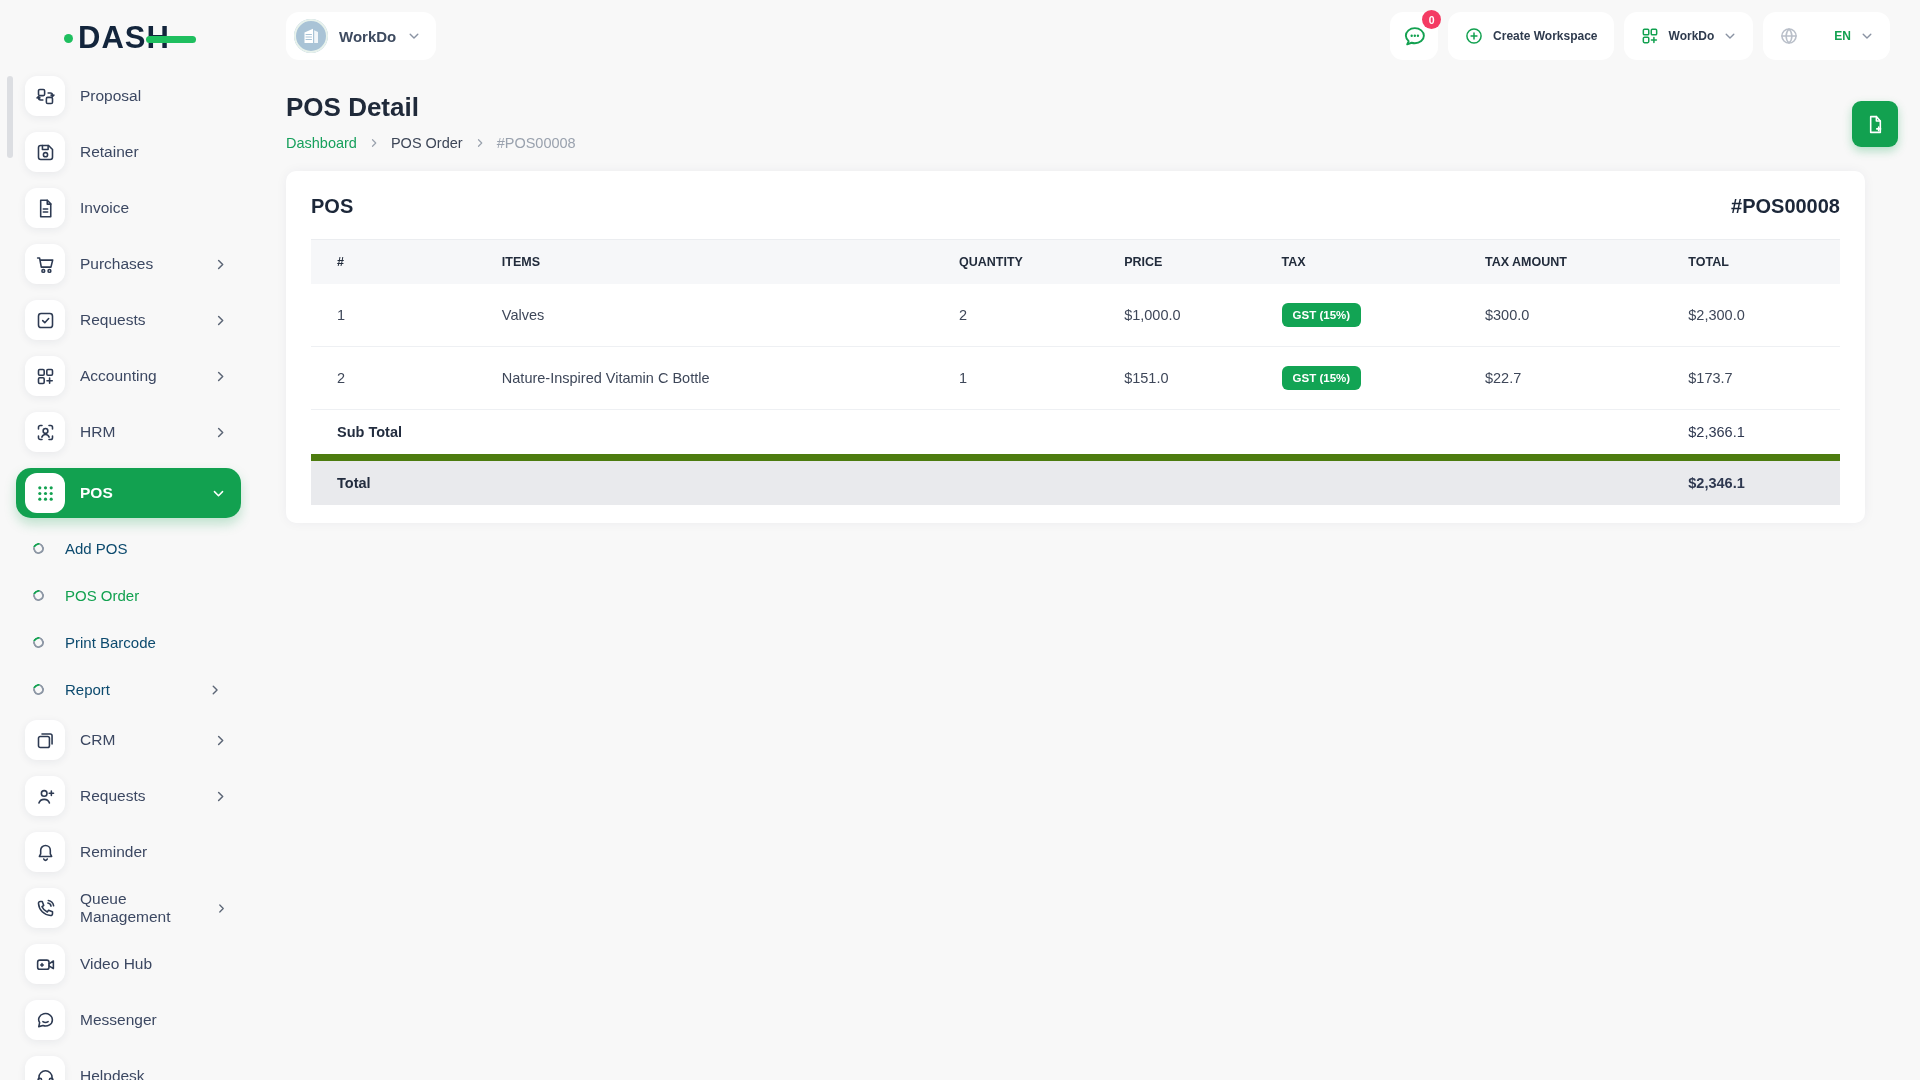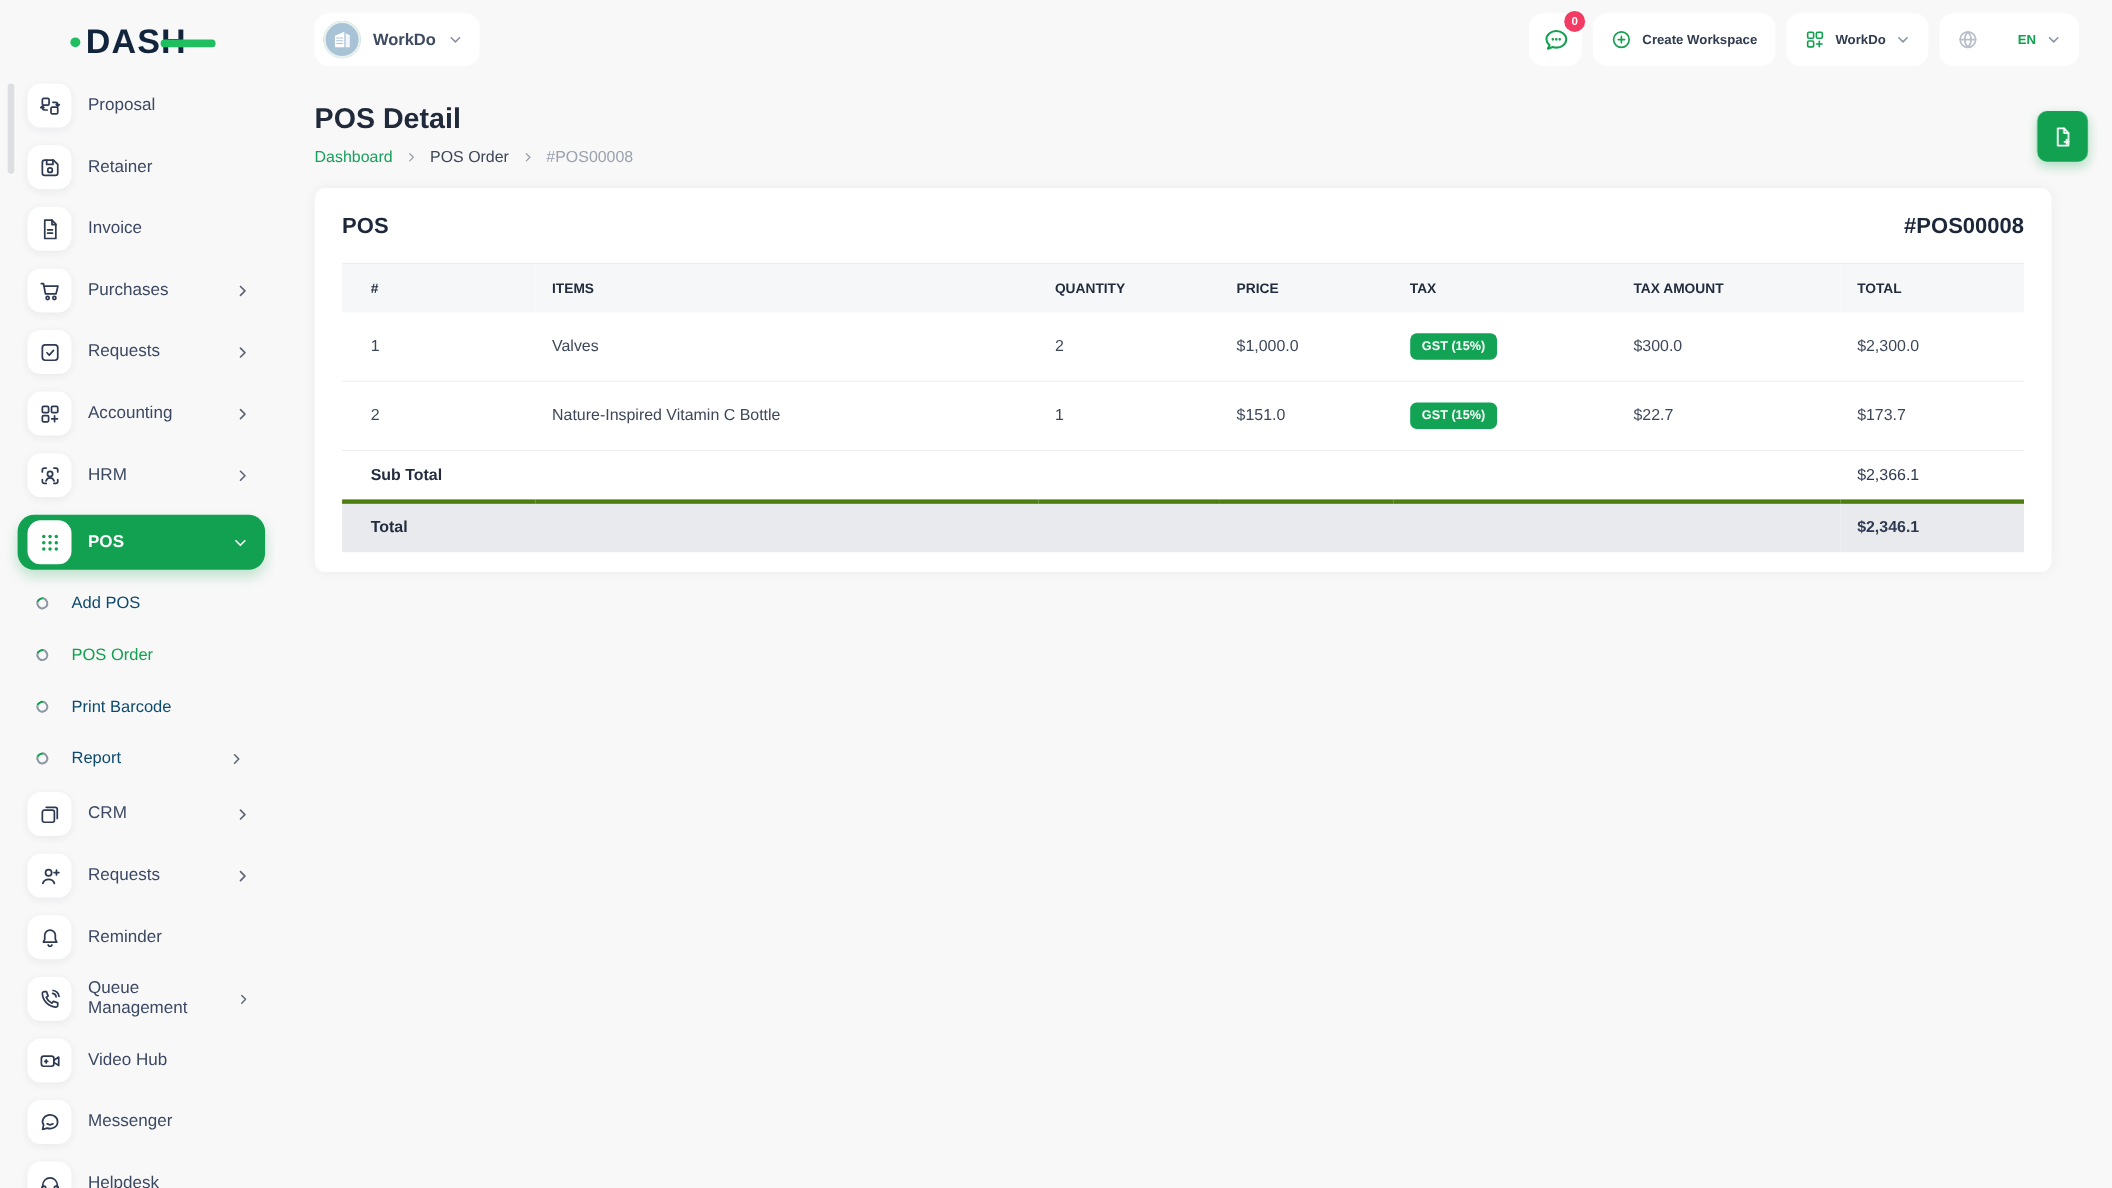--- a/index.html
+++ b/index.html
@@ -68,21 +68,21 @@
   .card-head { display:flex; justify-content:space-between; align-items:center; padding-bottom:21px; border-bottom:1px solid #ebedf0; }
   .card-title, .card-number { font-size:20px; font-weight:700; color:#1c2739; }
   .issue-date { text-align:right; margin:24px 0 48px; font-size:13.5px; font-weight:700; color:#232d3f; }
 
   table { width:100%; border-collapse:collapse; table-layout:fixed; }
   thead th { background:#f6f7f9; font-size:12.5px; font-weight:700; color:#222c3c; text-align:left; padding:15px; }
   th:first-child, td:first-child { padding-left:26px; }
   tbody td { padding:19px 15px; font-size:14.5px; color:#3e4759; border-bottom:1px solid #eef0f3; }
   tbody tr:first-child td { border-top:0; }
   .badge-tax { display:inline-block; background:#12a454; color:#fff; font-size:11.5px; font-weight:700; padding:6px 11px; border-radius:6px; }
-  tfoot td { padding:14px 15px; font-size:14.5px; color:#2e3850; border-bottom:4px solid #4d7c0f; }
+  tfoot td { padding:14px 15px; font-size:14.5px; color:#2e3850; border-bottom:7px solid #4d7c0f; }
   tfoot .sum-label { font-weight:700; color:#232d3f; }
   tfoot tr.total-row td { background:#e9eaed; font-weight:600; border-bottom:0; }
 </style>
 </head>
 <body>
 
 <aside class="sidebar">
   <div class="sidebar-scroll-thumb"></div>
   <div class="logo">
     <span class="logo-dot"></span>

